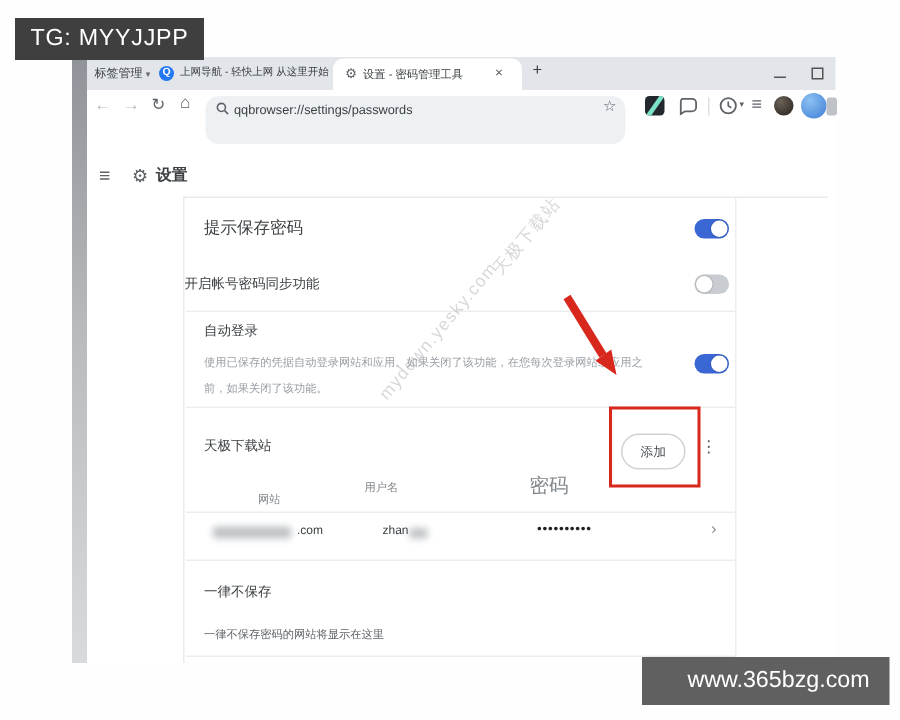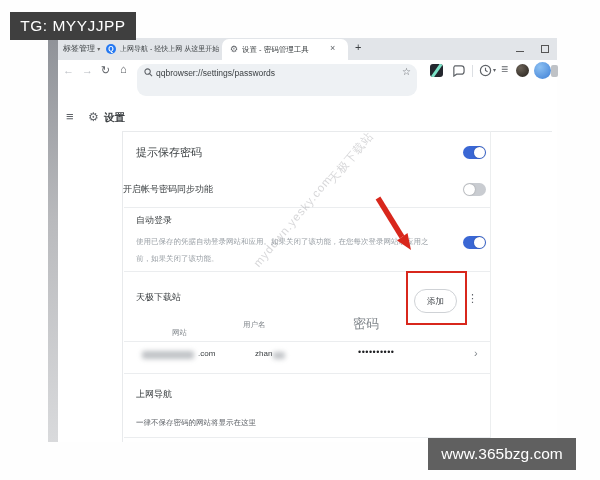--- a/index.html
+++ b/index.html
@@ -176,30 +176,30 @@
     <div class="blurred" style="left:142px;top:351px;width:52px;height:8px;"></div>
     <span class="t c1" style="left:198px;top:349px;font-size:8px;">.com</span>
     <span class="t c1" style="left:255px;top:349px;font-size:8px;">zhan</span>
     <div class="blurred" style="left:273px;top:352px;width:12px;height:7px;"></div>
     <span class="t" style="left:358px;top:347px;font-size:9px;letter-spacing:.5px;color:#202124;">••••••••••</span>
     <span class="t c3" style="left:474px;top:347px;font-size:11px;">›</span>
   </div>
 
   <div class="hdiv" style="top:373px;"></div>
 
-  <span class="t c1" style="left:136px;top:389px;font-size:9px;">上网导航</span>
+  <span class="t c1" style="left:136px;top:389px;font-size:9px;">一律不保存</span>
   <span class="t c4" style="left:136px;top:418px;font-size:7.5px;">一律不保存密码的网站将显示在这里</span>
 
   <div class="hdiv" style="top:437px;"></div>
 
   <span class="wm" style="left:320px;top:150px;">天极下载站</span>
   <span class="wm" style="left:235px;top:215px;">mydown.yesky.com</span>
 
   <svg class="abs" style="left:371px;top:193px;z-index:5;" width="50" height="64" viewBox="0 0 50 64">
     <line x1="7" y1="5" x2="31" y2="44" stroke="#d8271c" stroke-width="5.5"></line>
     <polygon points="40,57 36.5,40 26,47.5" fill="#d8271c"></polygon>
   </svg>
   <div class="abs hl-rect" style="z-index:4;"></div>
 
   <div class="badge tg" style="background:#3f3f3f;">TG: MYYJJPP</div>
-  <div class="badge site" style="background:#606060;">www.365bzg.com</div>
+  <div class="badge site" style="background:#606060;padding-left:17px;">www.365bzg.com</div>
 
 </div>
 
 </body></html>

